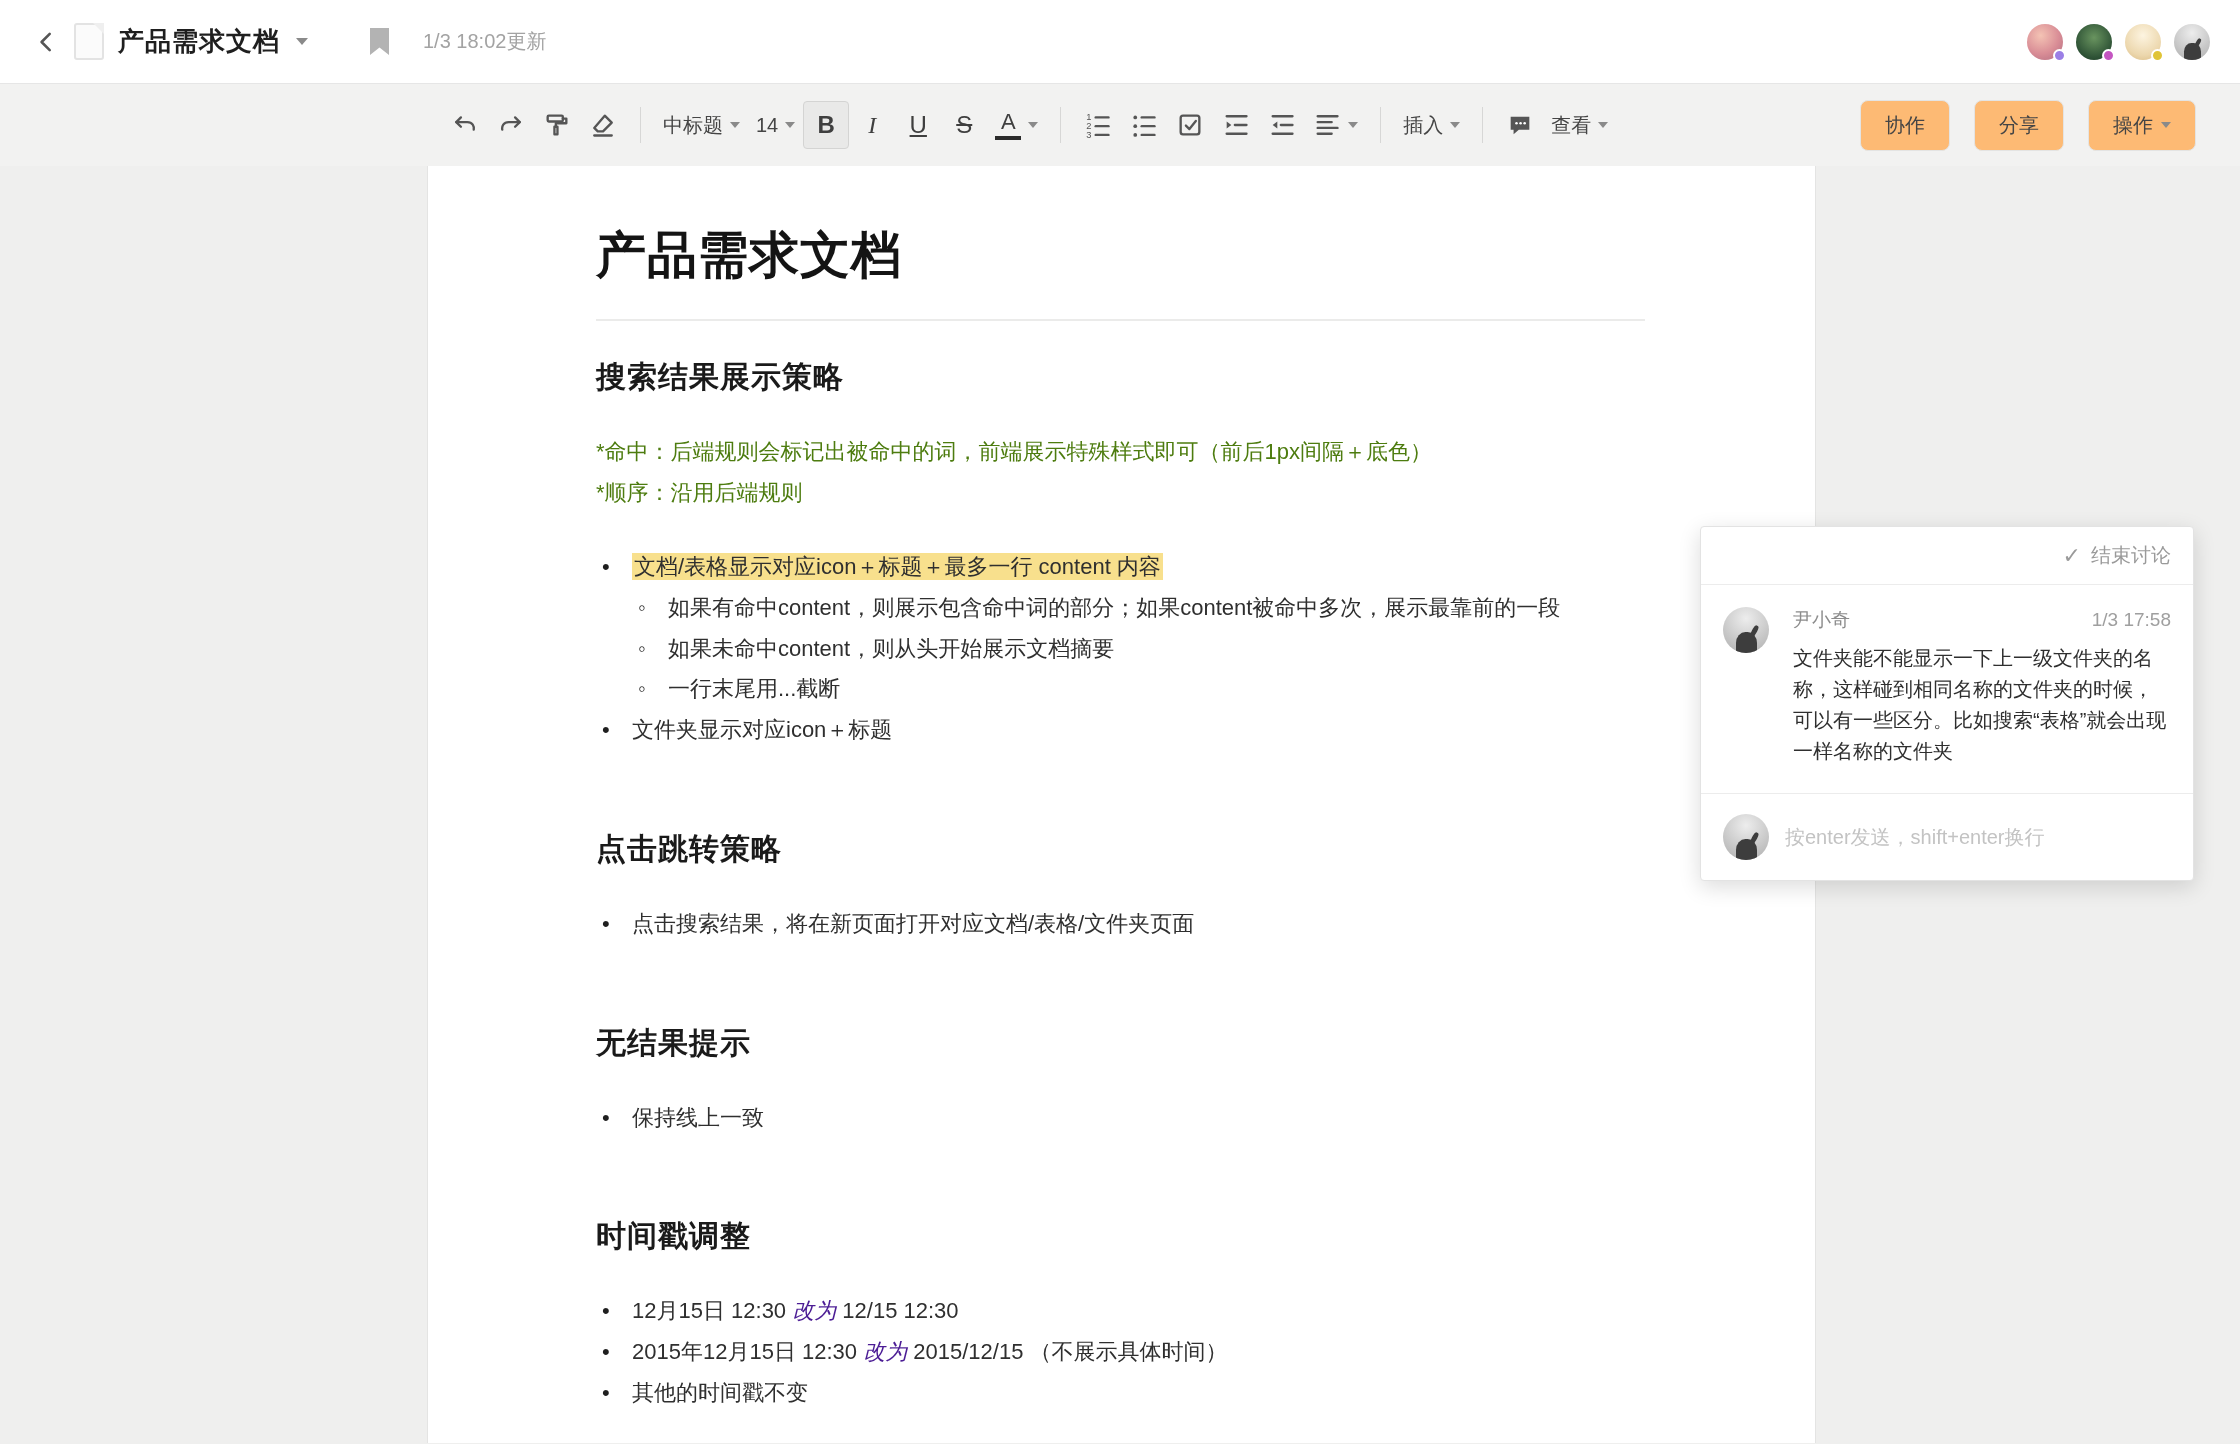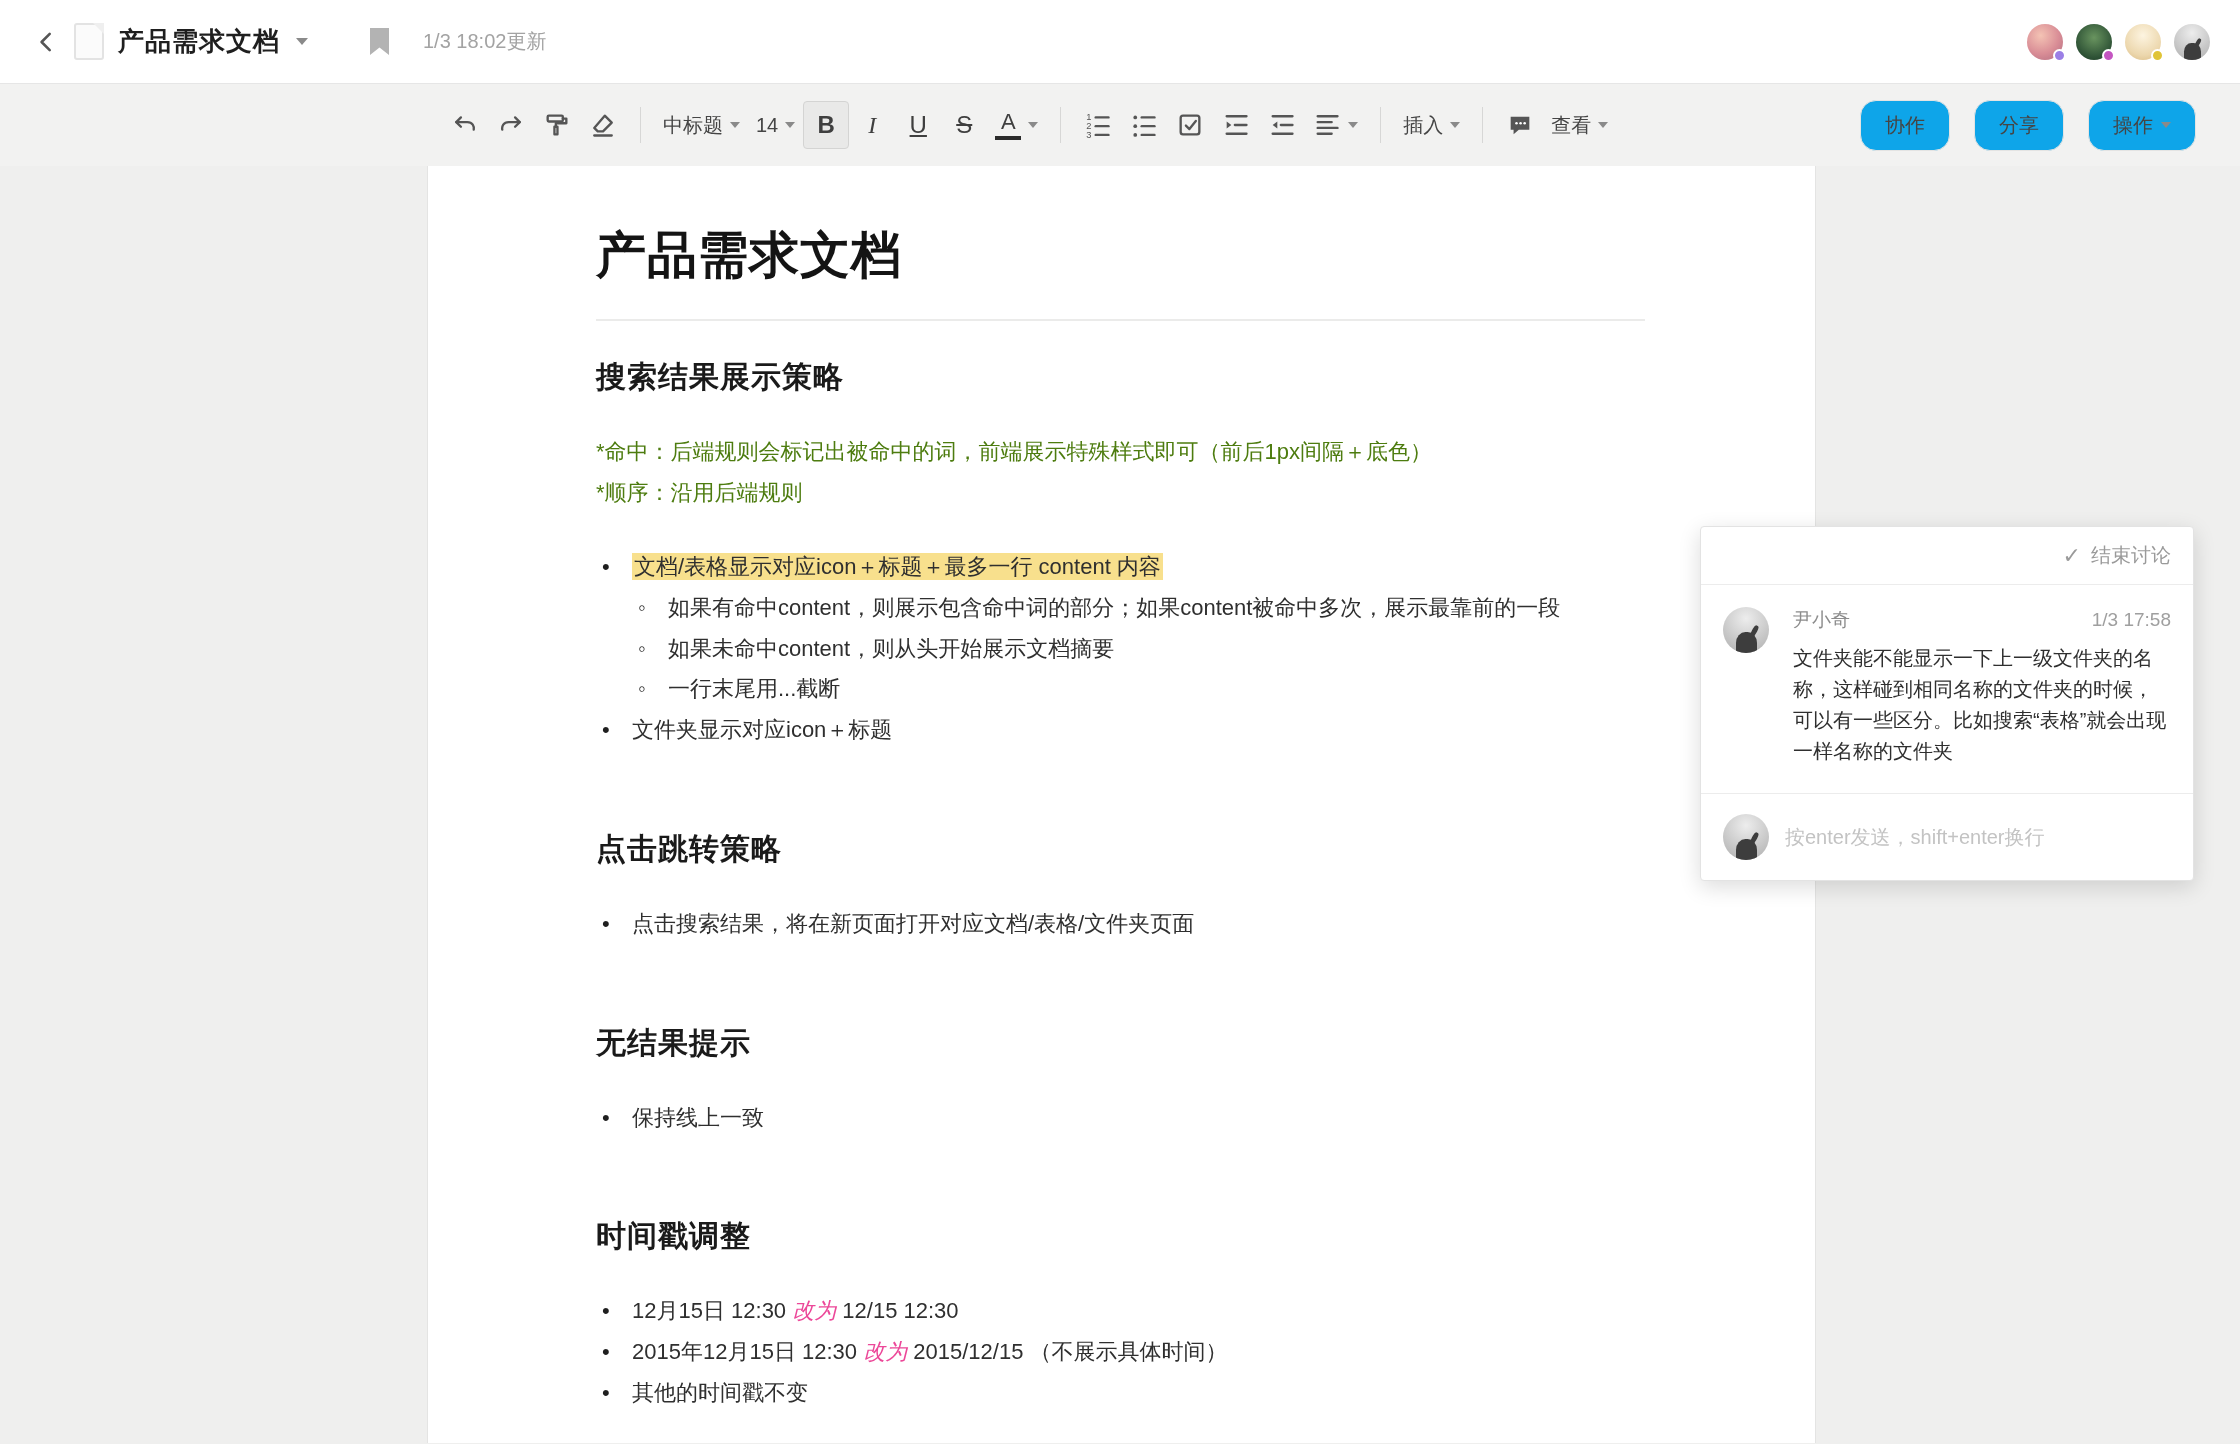--- a/index.html
+++ b/index.html
@@ -44,21 +44,21 @@
   .tb-divider { width:1px; height:36px; background:#d7d7d6; margin:0 14px; flex:none; }
   .tb-letter { font-size:24px; color:#3f3f3f; }
   .bold-active { background:#e9e9e8; border:1px solid #d4d4d3; }
   .b { font-weight:bold; }
   .i { font-style:italic; font-family:"Liberation Serif","DejaVu Serif",serif; }
   .u { text-decoration:underline; }
   .s { text-decoration:line-through; }
   .color-a { display:flex; flex-direction:column; align-items:center; line-height:1; }
   .color-bar { width:26px; height:4px; background:#2b2b2b; margin-top:3px; }
   .tb-right { margin-left:auto; display:flex; align-items:center; gap:24px; }
-  .tb-white-btn { background:#0ea5e9; border:1px solid #e4e4e3; border-radius:16px;
+  .tb-white-btn { background:#fdba74; border:1px solid #e4e4e3; border-radius:8px;
     padding:11px 24px; font-size:20px; color:#454545; display:flex; align-items:center; gap:8px; cursor:pointer; }
 
   
   .workspace { position:relative; height:1277px; background:#efefee; }
   .page { position:absolute; left:427px; top:0; bottom:0; width:1389px; background:#ffffff;
     border-left:1px solid #e4e4e3; border-right:1px solid #e4e4e3;
     padding:0 170px 0 168px; overflow:hidden; }
   .page-title { font-size:50px; font-weight:bold; color:#141414; margin-top:56px; letter-spacing:1px; }
   .page-rule { border:none; border-top:2px solid #ebebea; margin:30px 0 0; }
   .h2 { font-size:30px; font-weight:bold; color:#1a1a1a; letter-spacing:1px; }
@@ -66,21 +66,21 @@
   .para { font-size:22px; color:#4d7c0f; line-height:1.85; }
   .paras { margin-top:34px; }
   .doc-ul { list-style:none; margin-top:34px; }
   .doc-ul li { position:relative; padding-left:36px; font-size:22px; color:#2f2f2f; line-height:1.85; }
   .doc-ul li::before { content:"•"; position:absolute; left:6px; top:0; font-size:22px; color:#1f1f1f; }
   .doc-ul .sub { margin-left:36px; }
   .doc-ul .sub::before { content:"◦"; color:#3a3a3a; }
   .hl { background:#f8e08d; padding:1px 2px; }
   .gap-70 { margin-top:78px; }
   .gap-34 { margin-top:34px; }
-  .changed { font-style:italic; color:#ec4899; font-family:"Liberation Serif","DejaVu Serif",serif; }
+  .changed { font-style:italic; color:#4c1d95; font-family:"Liberation Serif","DejaVu Serif",serif; }
 
   
   .comment-panel { position:absolute; left:1700px; top:360px; width:494px; background:#ffffff;
     border:1px solid #e3e3e3; border-radius:4px; box-shadow:0 6px 22px rgba(0,0,0,.14); z-index:5; }
   .cp-header { display:flex; justify-content:flex-end; align-items:center; gap:10px;
     padding:15px 22px; border-bottom:1px solid #ececec; cursor:pointer; }
   .cp-check { color:#9a9a9a; font-size:22px; }
   .cp-resolve { font-size:20px; color:#9a9a9a; }
   .cp-body { display:flex; gap:24px; padding:22px 22px 26px; }
   .cp-avatar { width:46px; height:46px; }

